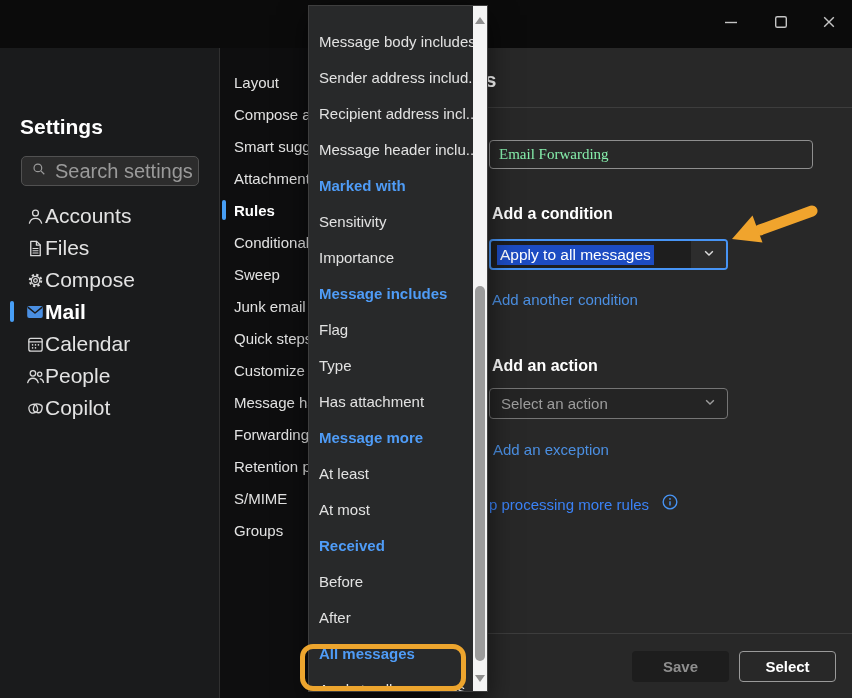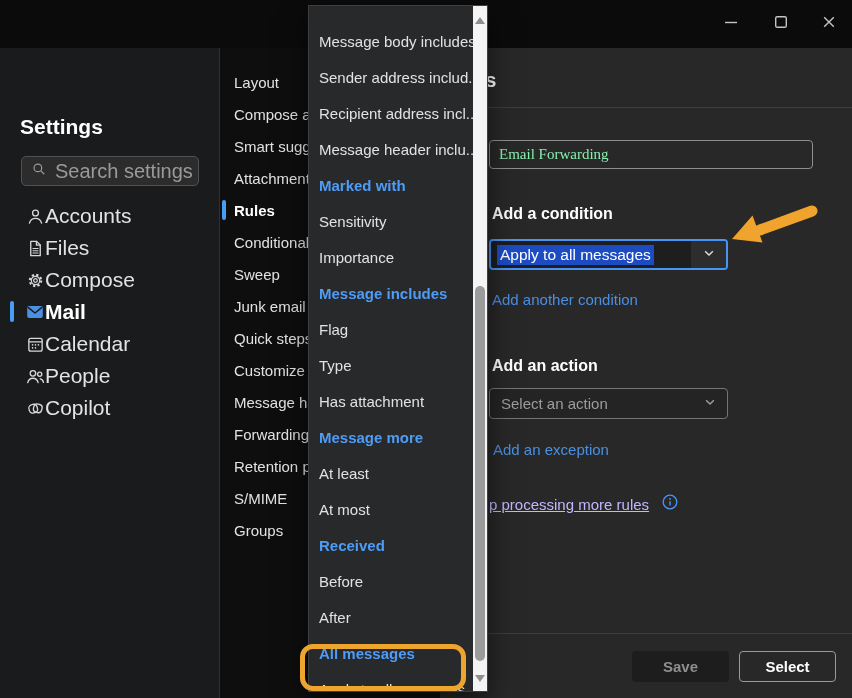--- a/index.html
+++ b/index.html
@@ -41,21 +41,21 @@
   .sec-label { position:absolute; left:52px; font-size:16px; font-weight:600; color:#ffffff; }
   .combo { position:absolute; left:49px; width:239px; height:31px; border-radius:4px; display:flex; align-items:center; cursor:pointer; }
   .combo.focused { border:2px solid #4794f5; background:#1e1e1e; top:191px; }
   .combo.idle { border:1px solid #757575; background:#242424; top:340px; }
   .combo .sel-text { margin-left:6px; padding:1px 3px; background:#1d4cc2; color:#ffffff; font-size:15.5px; white-space:nowrap; }
   .combo .placeholder { margin-left:11px; color:#9d9d9d; font-size:15px; }
   .combo .chev-zone { position:absolute; right:0; top:0; bottom:0; width:35px; background:#2d2d2d; border-radius:0 2px 2px 0; display:flex; align-items:center; justify-content:center; }
   .combo.idle .chev-zone { background:transparent; }
   .link { position:absolute; left:52px; font-size:15px; color:#4b8fe2; cursor:pointer; }
   .stop-row { position:absolute; left:49px; top:445px; display:flex; align-items:center; gap:12px; }
-  .stop-row .txt { font-size:15px; color:#c4b5fd;text-decoration:underline; }
+  .stop-row .txt { font-size:15px; color:#3b82f6; }
   .btn { position:absolute; top:603px; width:97px; height:31px; border-radius:4px; display:flex; align-items:center; justify-content:center; font-size:15px; cursor:pointer; }
   .btn.save { left:192px; background:#1d1d1d; color:#8f8f8f; font-weight:600; border:none; }
   .btn.discard { left:299px; background:transparent; border:1px solid #9a9a9a; color:#ffffff; font-weight:700; }
   
   .menu { position:absolute; left:308px; top:5px; width:180px; height:687px; background:#28292a; border:1px solid #3e3e3e; box-shadow:0 10px 26px rgba(0,0,0,.55); z-index:5; }
   .menu-list { position:absolute; left:0; top:0; right:14px; bottom:0; overflow:hidden; padding-top:17px; }
   .menu-item { height:36px; display:flex; align-items:center; padding-left:10px; font-size:15px; color:#e2e2e2; white-space:nowrap; cursor:pointer; }
   .menu-item.header { color:#4f9cf7; font-weight:700; cursor:default; }
   .mscroll { position:absolute; right:0; top:0; width:14px; height:100%; background:#f4f4f4; }
   .mthumb { position:absolute; left:2px; top:280px; width:10px; height:375px; background:#9b9b9b; border-radius:5px; }

